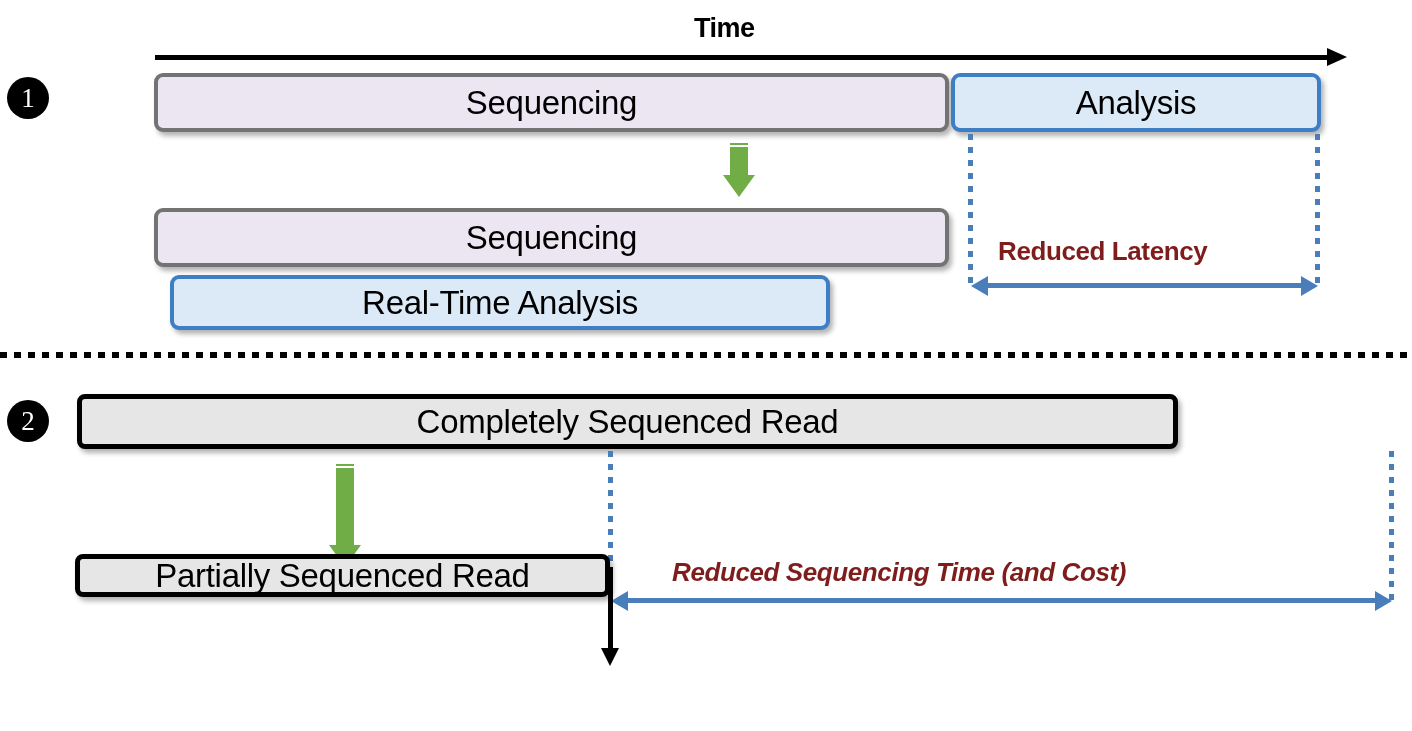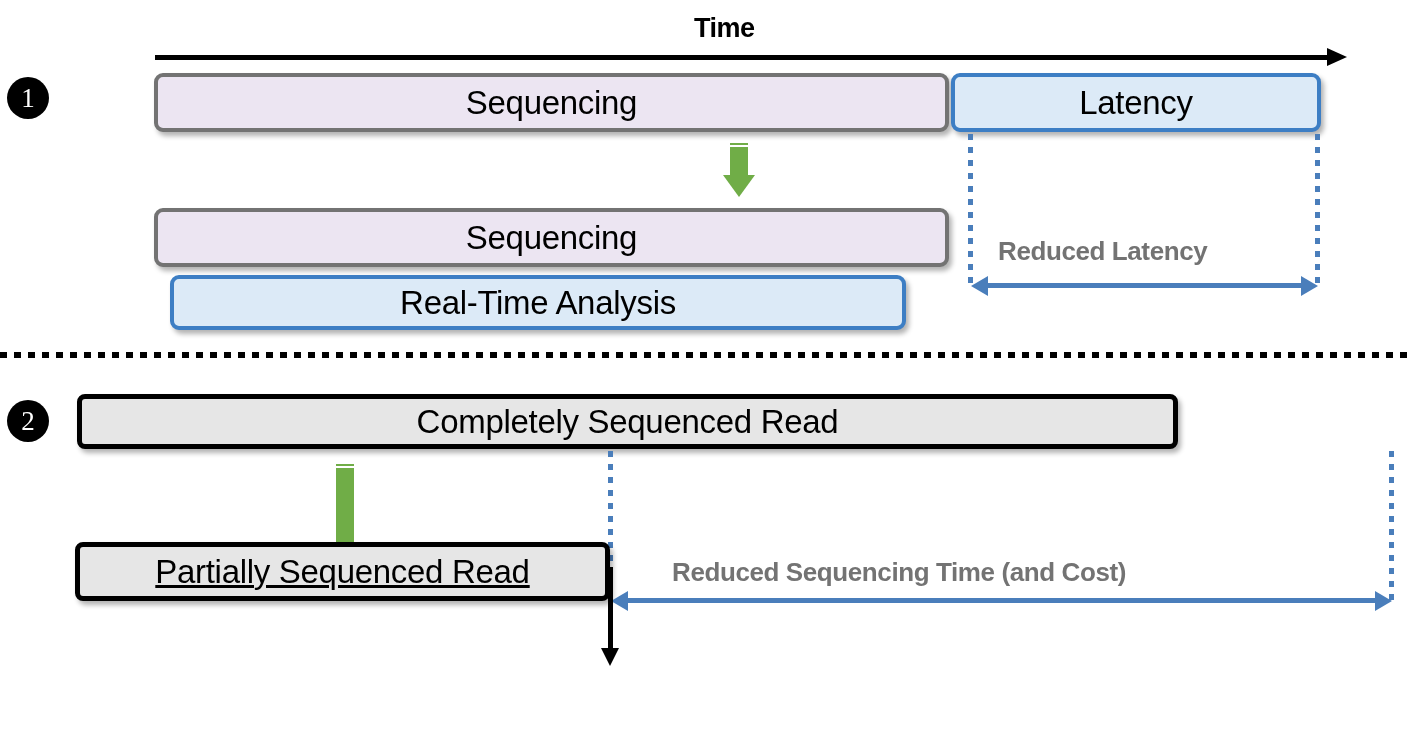--- a/index.html
+++ b/index.html
@@ -148,21 +148,21 @@
   }
   .measure .m-head-r {
     position: absolute; right: 0; top: -7px;
     width: 0; height: 0;
     border-top: 10px solid transparent;
     border-bottom: 10px solid transparent;
     border-left: 17px solid #4a7ebb;
   }
   .measure-label {
     position: absolute;
-    color: #737373;
+    color: #7f1d1d;
     font-weight: bold;
     font-size: 26px;
     font-family: "Liberation Sans", sans-serif;
     white-space: nowrap;
     letter-spacing: -0.4px;
     text-align: right;
   }
 
   
   .divider {
@@ -206,32 +206,32 @@
 
   <div class="time-axis" style="left:155px; top:55px; width:1192px;">
     <div class="axis-line" style="width:1172px;"></div>
     <div class="axis-head" style="left:1172px;"></div>
   </div>
 
   <div class="step-badge" style="left:7px; top:77px;">1</div>
 
   <div class="bar seq" style="left:154px; top:73px; width:795px; height:59px;">Sequencing</div>
 
-  <div class="bar ana" style="left:951px; top:73px; width:370px; height:59px;">Latency</div>
+  <div class="bar ana" style="left:951px; top:73px; width:370px; height:59px;">Analysis</div>
 
   <div class="green-arrow" style="left:723px; top:141px; width:32px; height:56px;">
     <div class="shaft" style="height:36px;"></div>
     <div class="cap1"></div>
     <div class="cap2"></div>
     <div class="head" style="top:34px;"></div>
   </div>
 
   <div class="bar seq" style="left:154px; top:208px; width:795px; height:59px;">Sequencing</div>
 
-  <div class="bar ana" style="left:170px; top:275px; width:736px; height:55px;">Real-Time Analysis</div>
+  <div class="bar ana" style="left:170px; top:275px; width:660px; height:55px;">Real-Time Analysis</div>
 
   <div class="guide" style="left:968px; top:134px; height:154px;"></div>
 
   <div class="guide" style="left:1315px; top:134px; height:154px;"></div>
 
   <div class="measure-label" style="left:998px; top:236px;">Reduced Latency</div>
 
   <div class="measure" style="left:971px; top:283px; width:347px;">
     <div class="m-head-l"></div>
     <div class="m-line"></div>
@@ -248,23 +248,23 @@
     <div class="shaft" style="height:85px;"></div>
     <div class="cap1"></div>
     <div class="cap2"></div>
     <div class="head" style="top:83px;"></div>
   </div>
 
   <div class="guide" style="left:608px; top:451px; height:152px;"></div>
 
   <div class="guide" style="left:1389px; top:451px; height:152px;"></div>
 
-  <div class="bar read" style="left:75px; top:542px; width:535px; height:59px;text-decoration:underline;">Partially Sequenced Read</div>
-
-  <div class="measure-label" style="left:672px; top:557px;">Reduced Sequencing Time (and Cost)</div>
+  <div class="bar read" style="left:75px; top:554px; width:535px; height:43px;">Partially Sequenced Read</div>
+
+  <div class="measure-label" style="left:672px; top:557px;font-style:italic;">Reduced Sequencing Time (and Cost)</div>
 
   <div class="measure" style="left:611px; top:598px; width:781px;">
     <div class="m-head-l"></div>
     <div class="m-line"></div>
     <div class="m-head-r"></div>
   </div>
 
   <div class="stop-arrow" style="left:608px; top:567px; width:5px; height:100px;">
     <div class="s-shaft" style="height:83px;"></div>
     <div class="s-head" style="top:81px;"></div>

